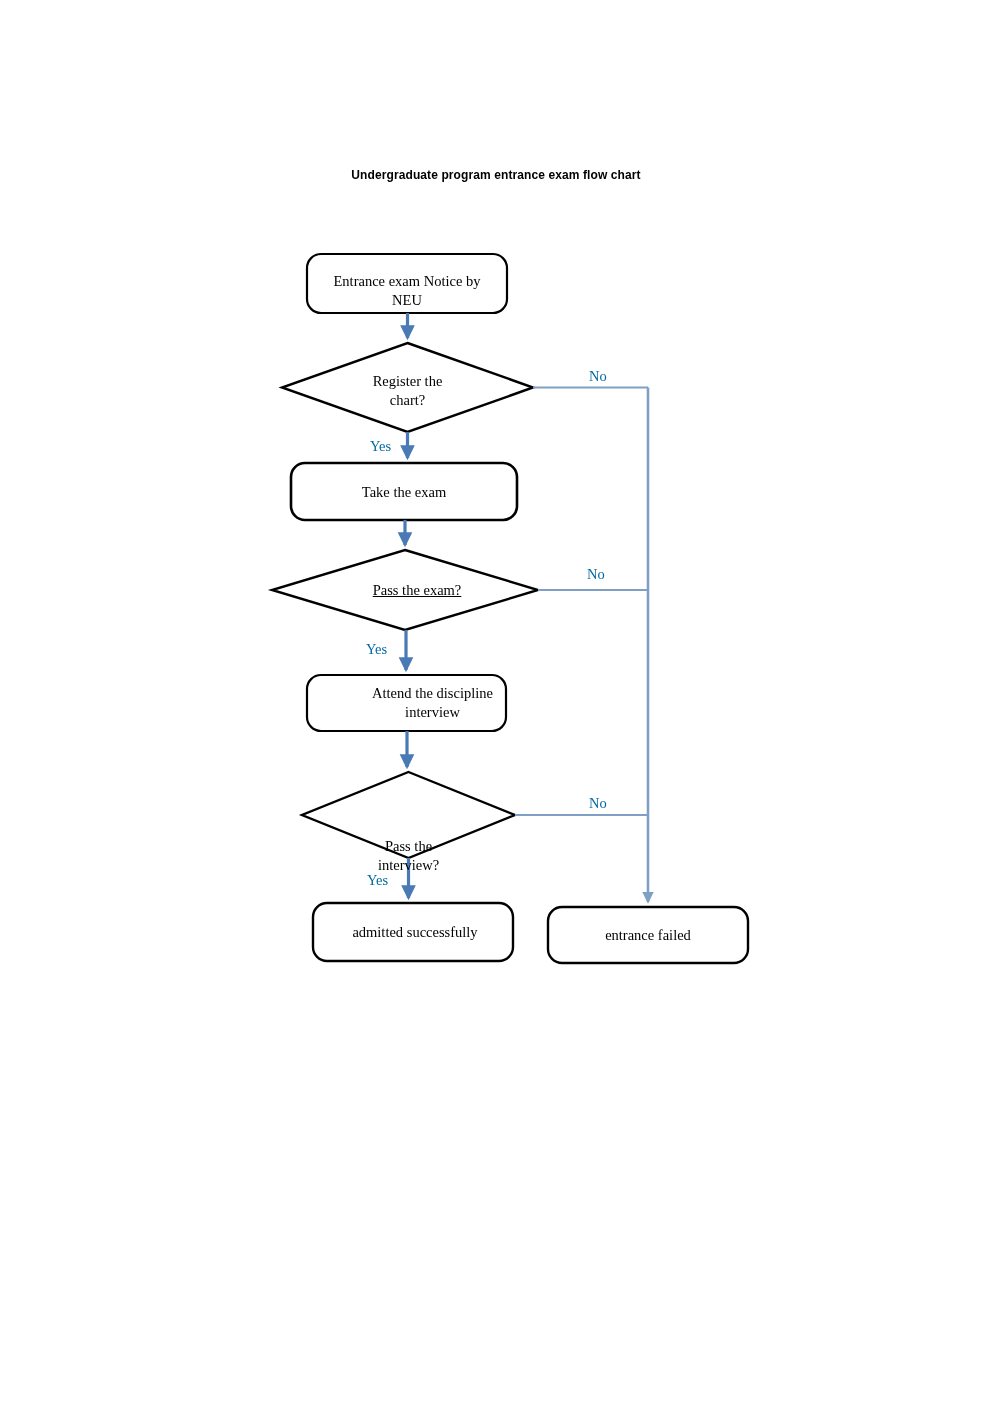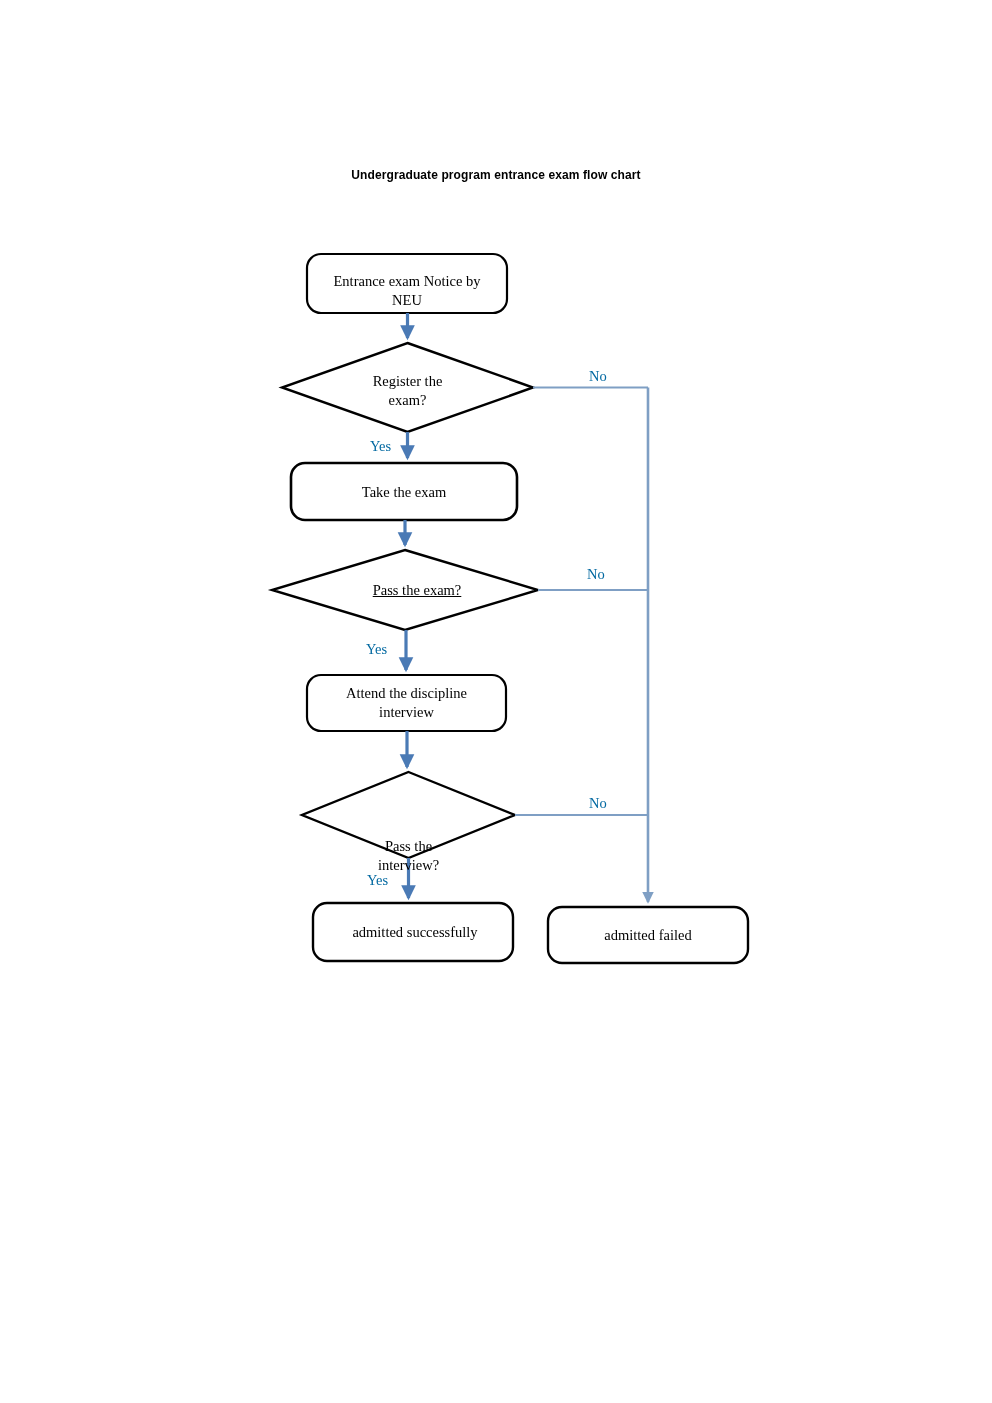--- a/index.html
+++ b/index.html
@@ -117,35 +117,35 @@
       <path d="M 515 815 L 648 815" stroke="#7f9fc4" stroke-width="2.0" fill="none"></path>
 
       <path d="M 648 387.5 L 648 902" stroke="#7f9fc4" stroke-width="2.6" fill="none" marker-end="url(#arrow-branch)"></path>
     </g>
   </svg>
 
   <div class="node-label" style="left:307px; top:264px; width:200px;margin-top:8px;">Entrance exam Notice by
 NEU</div>
 
   <div class="node-label" style="left:282px; top:372px; width:251px;">Register the
-exam?</div>
+chart?</div>
 
   <div class="node-label" style="left:291px; top:483px; width:226px;">Take the exam</div>
 
   <div class="node-label" style="left:284px; top:581px; width:266px;text-decoration:underline;">Pass the exam?</div>
 
-  <div class="node-label" style="left:307px; top:684px; width:199px;">Attend the discipline
+  <div class="node-label" style="left:307px; top:684px; width:199px;padding-left:26px;">Attend the discipline
 interview</div>
 
   <div class="node-label" style="left:302px; top:837px; width:213px;">Pass the
 interview?</div>
 
   <div class="node-label" style="left:313px; top:923px; width:204px;">admitted successfully</div>
 
-  <div class="node-label" style="left:548px; top:926px; width:200px;">admitted failed</div>
+  <div class="node-label" style="left:548px; top:926px; width:200px;">entrance failed</div>
 
   <div class="edge-label" style="left:370px; top:438px;">Yes</div>
 
   <div class="edge-label" style="left:589px; top:368px;">No</div>
 
   <div class="edge-label" style="left:366px; top:641px;">Yes</div>
 
   <div class="edge-label" style="left:587px; top:566px;">No</div>
 
   <div class="edge-label" style="left:367px; top:872px;">Yes</div>

